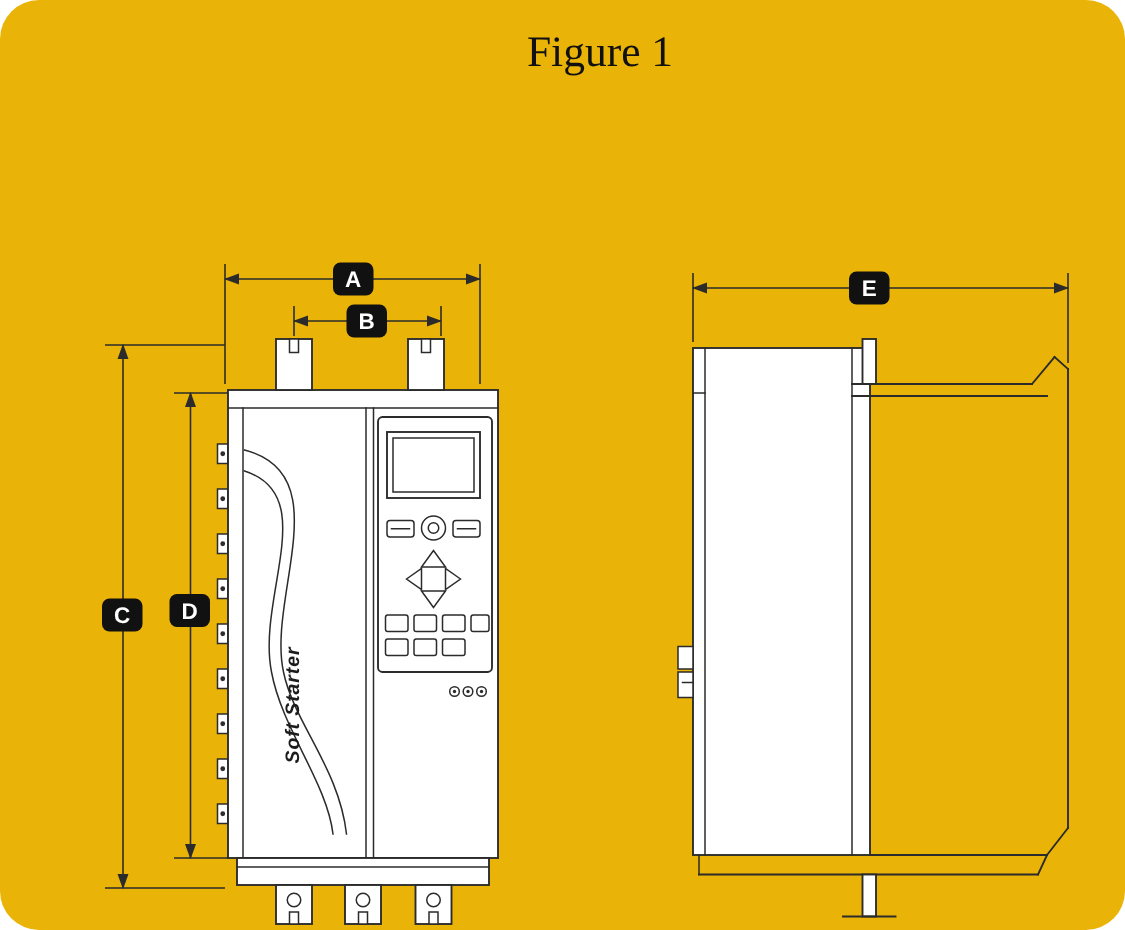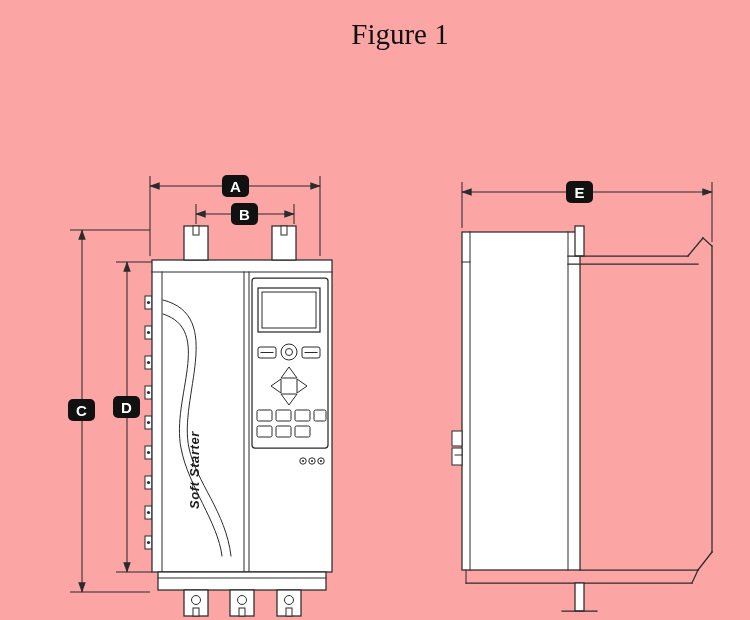--- a/index.html
+++ b/index.html
@@ -1,17 +1,17 @@
 <!DOCTYPE html>
 <html><head>
 <meta charset="utf-8">
 <style>
   html,body{margin:0;padding:0;background:#ffffff;}
-  .page{position:relative;width:750px;height:620px;background:#fca5a5;overflow:hidden;
-        font-family:"Liberation Sans",sans-serif;}
+  .page{position:relative;width:750px;height:620px;background:#eab308;overflow:hidden;
+        font-family:"Liberation Sans",sans-serif;border-radius:26px;}
   svg{display:block;}
   .ln{fill:none;stroke:#2b2b2b;stroke-width:1.25;stroke-linecap:square;stroke-linejoin:miter;}
   .fillw{fill:#ffffff;stroke:#2b2b2b;stroke-width:1.25;stroke-linejoin:miter;}
   .thin{stroke-width:1;}
   .dim{fill:none;stroke:#2b2b2b;stroke-width:1.05;}
   .dot{fill:#2b2b2b;stroke:none;}
   .badge-text{fill:#ffffff;font:700 15px "Liberation Sans",sans-serif;text-anchor:middle;}
   .title-text{fill:#111111;font:400 29px "Liberation Serif",serif;text-anchor:middle;}
   .brand-text{fill:#1c1c1c;font:italic 700 13px "Liberation Sans",sans-serif;
               text-anchor:middle;letter-spacing:.6px;}

